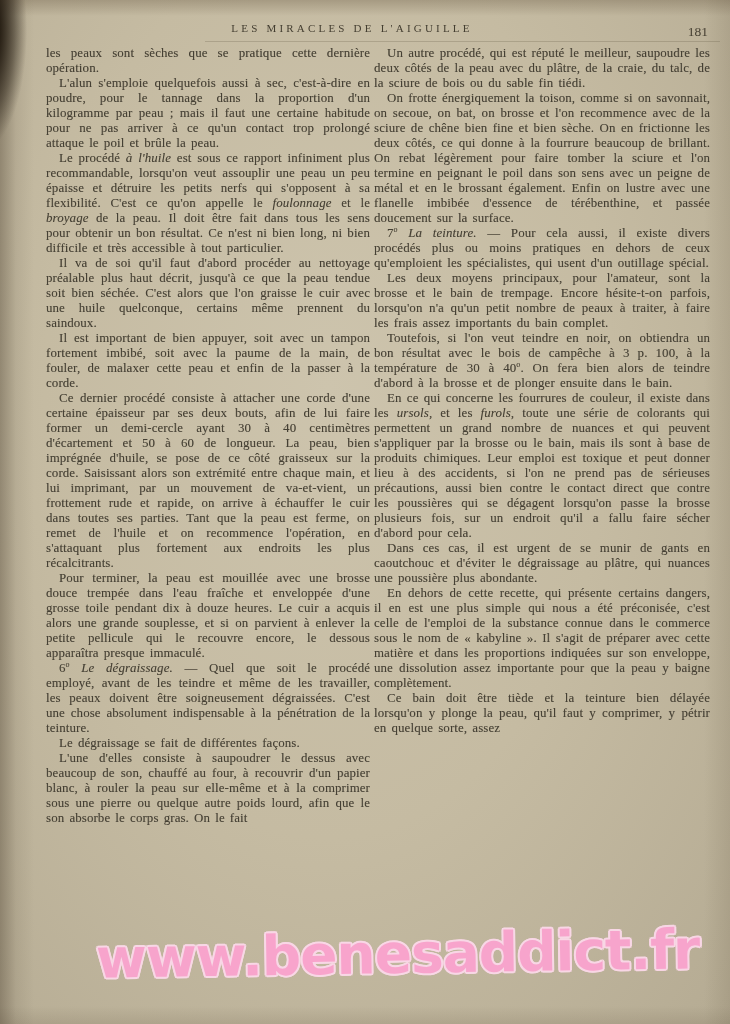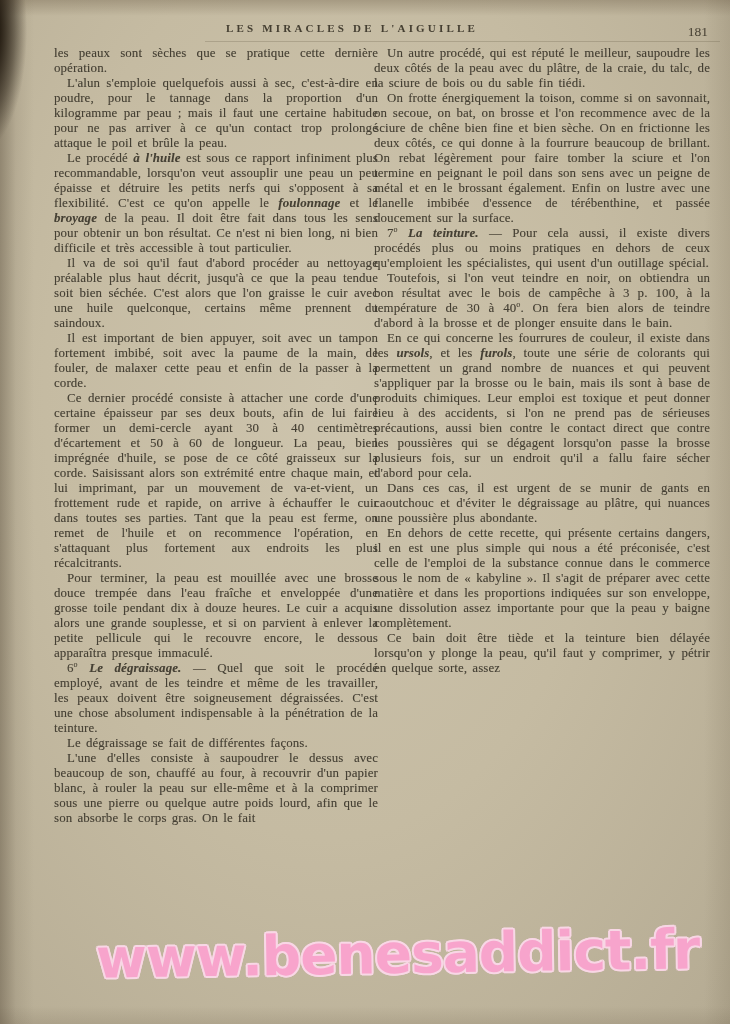--- a/index.html
+++ b/index.html
@@ -19,42 +19,42 @@
   
   #corner-shadow {
     position: absolute; top: 0; left: 0; width: 46px; height: 190px;
     background: radial-gradient(ellipse 60px 160px at -18px 30px,
        rgba(32,24,14,0.92) 30%, rgba(32,24,14,0.45) 55%, rgba(32,24,14,0) 75%);
     pointer-events: none;
   }
   #header { position: absolute; top: 20px; left: 0; right: 0; height: 20px; }
   #running-title {
     position: absolute; left: 352px; transform: translateX(-50%);
-    top: 2px; font-size: 11px; font-weight: bold; letter-spacing: 3.2px;
+    top: 2px; font-size: 11px; font-weight: normal; letter-spacing: 3.2px;
     white-space: nowrap; color: #443e31;
   }
   #page-number {
     position: absolute; right: 22px; top: 4px; font-size: 13.5px; color: #443e31;
   }
   #header-rule {
     position: absolute; top: 41px; left: 205px; right: 10px; height: 1px;
     background: rgba(84,72,52,0.22);
   }
   #columns { position: absolute; top: 46px; left: 38px; right: 20px; bottom: 0; }
   .col {
     position: absolute; top: 0;
     font-size: 12.8px; line-height: 15px;
     text-align: justify; word-spacing: 1.8px; letter-spacing: 0.15px;
     text-shadow: 0.3px 0.3px 0 rgba(62,54,42,0.30);
   }
-  #col-left  { left: 16px;   width: 324px; height: 935px; overflow: hidden; }
+  #col-left  { left: 8px;   width: 324px; height: 935px; overflow: hidden; }
   #col-right { left: 336px; width: 336px; height: 960px; overflow: hidden; }
   .para { margin: 0; }
   .para.ind { text-indent: 13px; }
-  .it { font-style: italic; font-weight: bold; }
+  .it { font-style: italic; }
   .sup { vertical-align: super; font-size: 0.62em; line-height: 0; }
   #watermark {
     position: absolute; top: 922px; left: 96px;
     font-family: "DejaVu Sans", sans-serif;
     font-weight: bold; font-size: 55px; letter-spacing: -1px;
     color: #fba4cf;
     text-shadow:
       2px 0 0 #fcd9ea, -2px 0 0 #fcd9ea, 0 2px 0 #fcd9ea, 0 -2px 0 #fcd9ea,
       1.5px 1.5px 0 #fcd9ea, -1.5px 1.5px 0 #fcd9ea,
       1.5px -1.5px 0 #fcd9ea, -1.5px -1.5px 0 #fcd9ea;
@@ -84,20 +84,21 @@
         <p class="para ind"><span>Ce dernier procédé consiste à attacher une corde d'une certaine épaisseur par ses deux bouts, afin de lui faire former un demi-cercle ayant 30 à 40 centimètres d'écartement et 50 à 60 de longueur. La peau, bien imprégnée d'huile, se pose de ce côté graisseux sur la corde. Saisissant alors son extrémité entre chaque main, et lui imprimant, par un mouvement de va-et-vient, un frottement rude et rapide, on arrive à échauffer le cuir dans toutes ses parties. Tant que la peau est ferme, on remet de l'huile et on recommence l'opération, en s'attaquant plus fortement aux endroits les plus récalcitrants.</span></p>
         <p class="para ind"><span>Pour terminer, la peau est mouillée avec une brosse douce trempée dans l'eau fraîche et enveloppée d'une grosse toile pendant dix à douze heures. Le cuir a acquis alors une grande souplesse, et si on parvient à enlever la petite pellicule qui le recouvre encore, le dessous apparaîtra presque immaculé.</span></p>
         <p class="para ind"><span>6</span><span class="sup">o</span><span> </span><span class="it">Le dégraissage.</span><span> — Quel que soit le procédé employé, avant de les teindre et même de les travailler, les peaux doivent être soigneusement dégraissées. C'est une chose absolument indispensable à la pénétration de la teinture.</span></p>
         <p class="para ind"><span>Le dégraissage se fait de différentes façons.</span></p>
         <p class="para ind"><span>L'une d'elles consiste à saupoudrer le dessus avec beaucoup de son, chauffé au four, à recouvrir d'un papier blanc, à rouler la peau sur elle-même et à la comprimer sous une pierre ou quelque autre poids lourd, afin que le son absorbe le corps gras. On le fait</span></p>
       </div>
     <div class="col" id="col-right">
         <p class="para ind"><span>Un autre procédé, qui est réputé le meilleur, saupoudre les deux côtés de la peau avec du plâtre, de la craie, du talc, de la sciure de bois ou du sable fin tiédi.</span></p>
         <p class="para ind"><span>On frotte énergiquement la toison, comme si on savonnait, on secoue, on bat, on brosse et l'on recommence avec de la sciure de chêne bien fine et bien sèche. On en frictionne les deux côtés, ce qui donne à la fourrure beaucoup de brillant. On rebat légèrement pour faire tomber la sciure et l'on termine en peignant le poil dans son sens avec un peigne de métal et en le brossant également. Enfin on lustre avec une flanelle imbibée d'essence de térébenthine, et passée doucement sur la surface.</span></p>
         <p class="para ind"><span>7</span><span class="sup">o</span><span> </span><span class="it">La teinture.</span><span> — Pour cela aussi, il existe divers procédés plus ou moins pratiques en dehors de ceux qu'emploient les spécialistes, qui usent d'un outillage spécial.</span></p>
+        <p class="para ind"><span>Les deux moyens principaux, pour l'amateur, sont la brosse et le bain de trempage. Encore hésite-t-on parfois, lorsqu'on n'a qu'un petit nombre de peaux à traiter, à faire les frais assez importants du bain complet.</span></p>
         <p class="para ind"><span>Toutefois, si l'on veut teindre en noir, on obtiendra un bon résultat avec le bois de campêche à 3 p. 100, à la température de 30 à 40</span><span class="sup">o</span><span>. On fera bien alors de teindre d'abord à la brosse et de plonger ensuite dans le bain.</span></p>
         <p class="para ind"><span>En ce qui concerne les fourrures de couleur, il existe dans les </span><span class="it">ursols</span><span>, et les </span><span class="it">furols</span><span>, toute une série de colorants qui permettent un grand nombre de nuances et qui peuvent s'appliquer par la brosse ou le bain, mais ils sont à base de produits chimiques. Leur emploi est toxique et peut donner lieu à des accidents, si l'on ne prend pas de sérieuses précautions, aussi bien contre le contact direct que contre les poussières qui se dégagent lorsqu'on passe la brosse plusieurs fois, sur un endroit qu'il a fallu faire sécher d'abord pour cela.</span></p>
         <p class="para ind"><span>Dans ces cas, il est urgent de se munir de gants en caoutchouc et d'éviter le dégraissage au plâtre, qui nuances une poussière plus abondante.</span></p>
         <p class="para ind"><span>En dehors de cette recette, qui présente certains dangers, il en est une plus simple qui nous a été préconisée, c'est celle de l'emploi de la substance connue dans le commerce sous le nom de « kabyline ». Il s'agit de préparer avec cette matière et dans les proportions indiquées sur son enveloppe, une dissolution assez importante pour que la peau y baigne complètement.</span></p>
         <p class="para ind"><span>Ce bain doit être tiède et la teinture bien délayée lorsqu'on y plonge la peau, qu'il faut y comprimer, y pétrir en quelque sorte, assez</span></p>
       </div>
   </div>
 
   <div id="watermark" style="color: rgb(251, 164, 207);">www.benesaddict.fr</div>
 </div>

